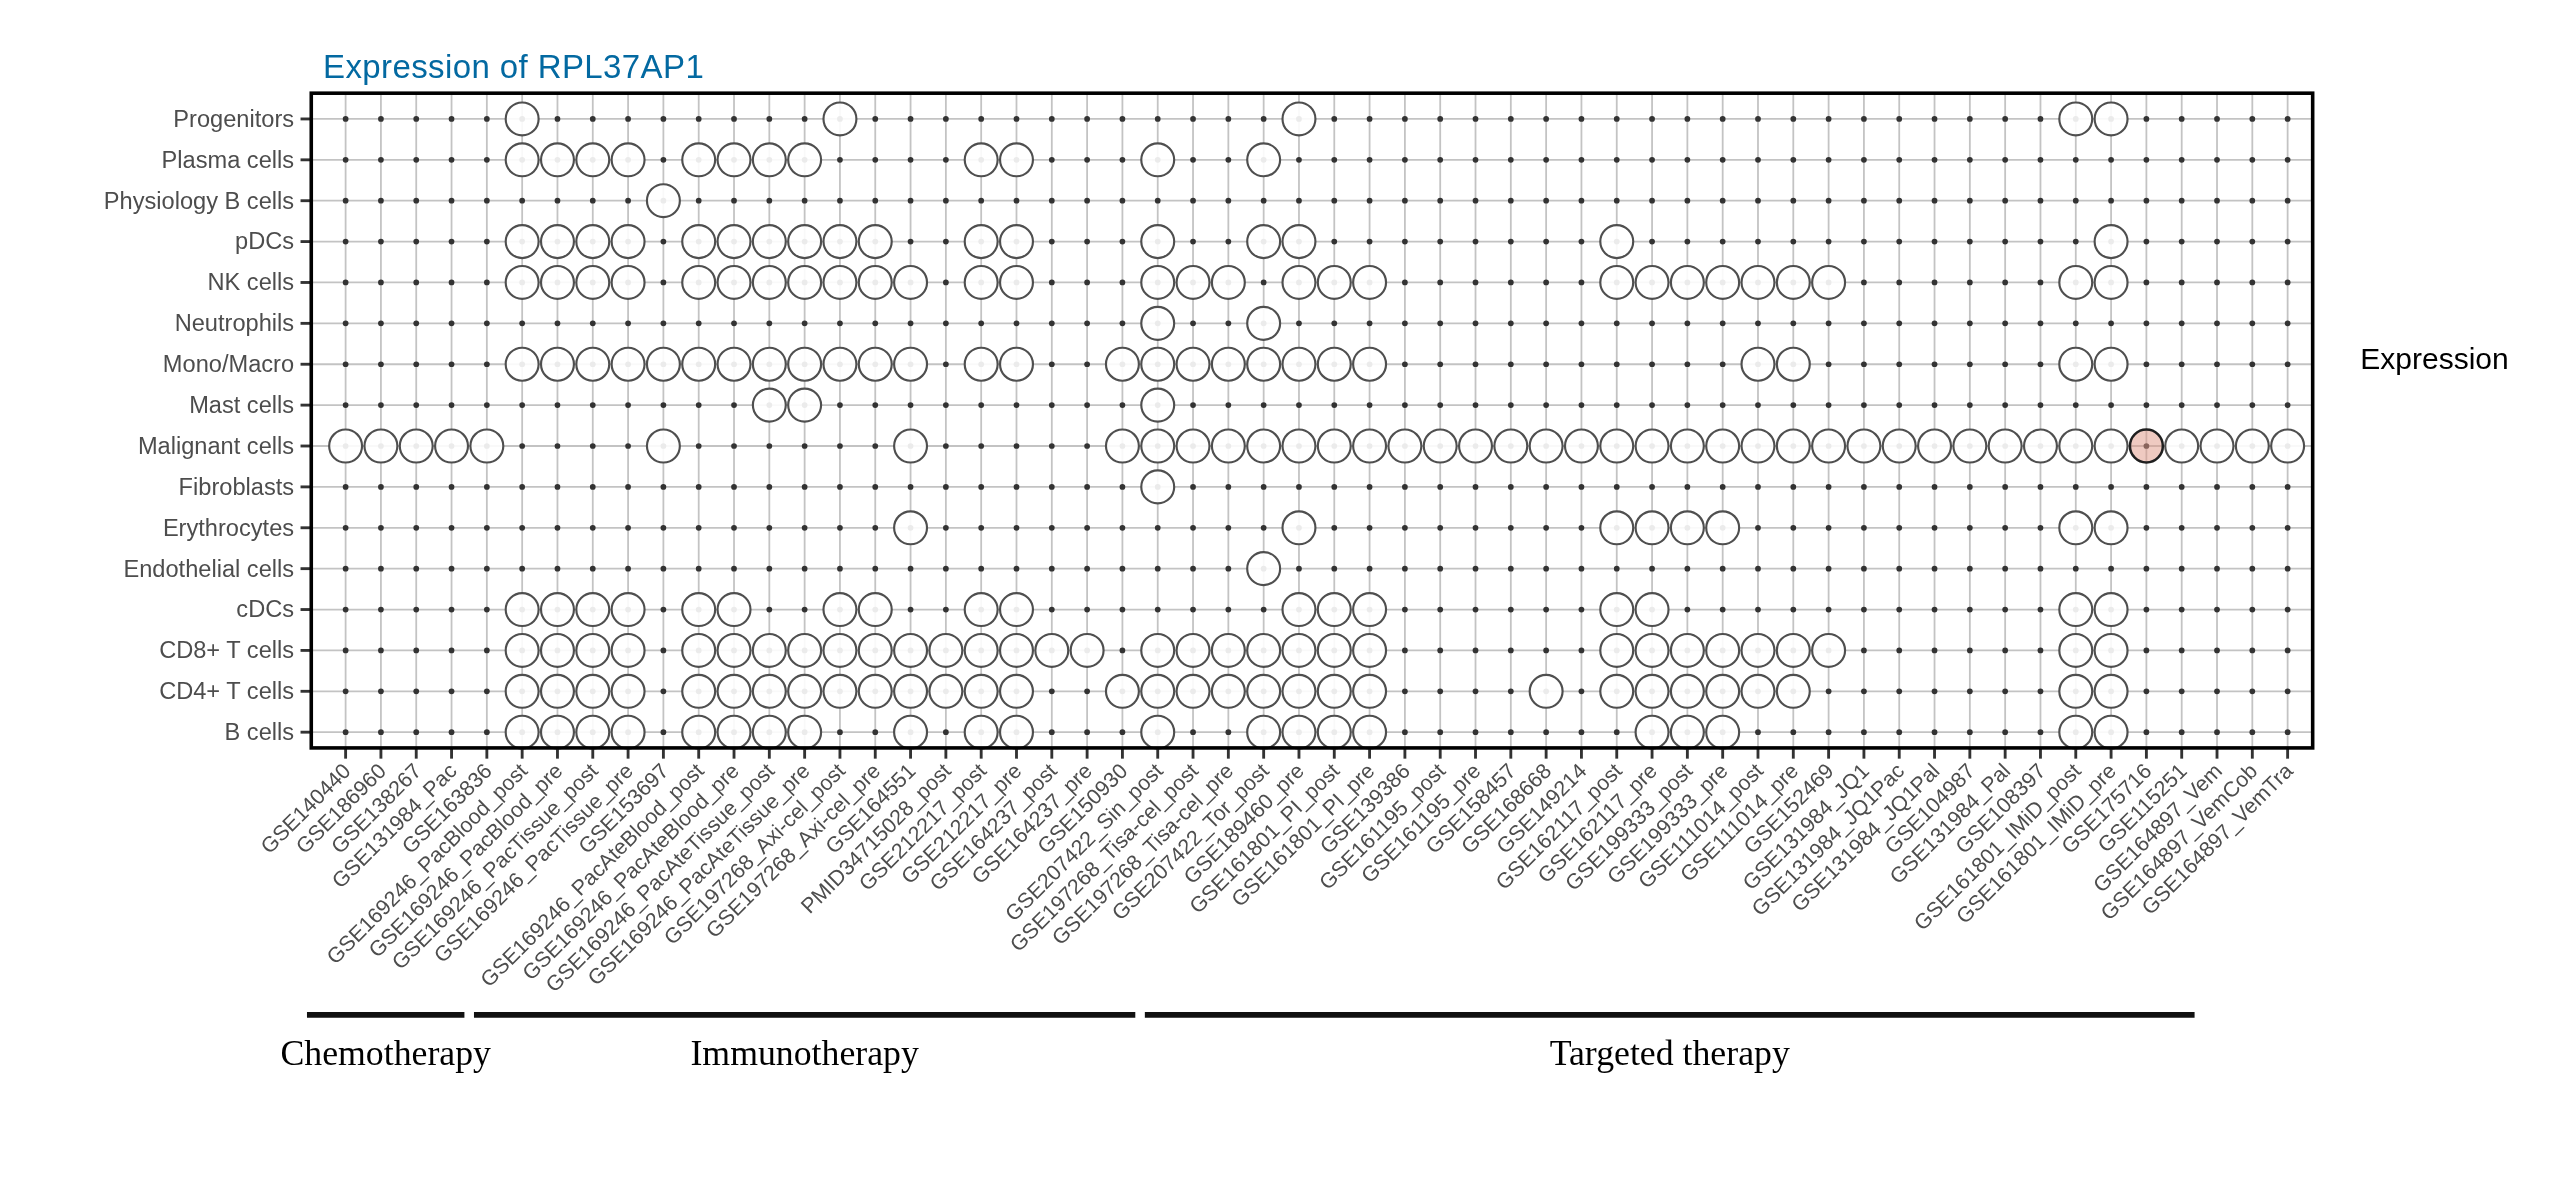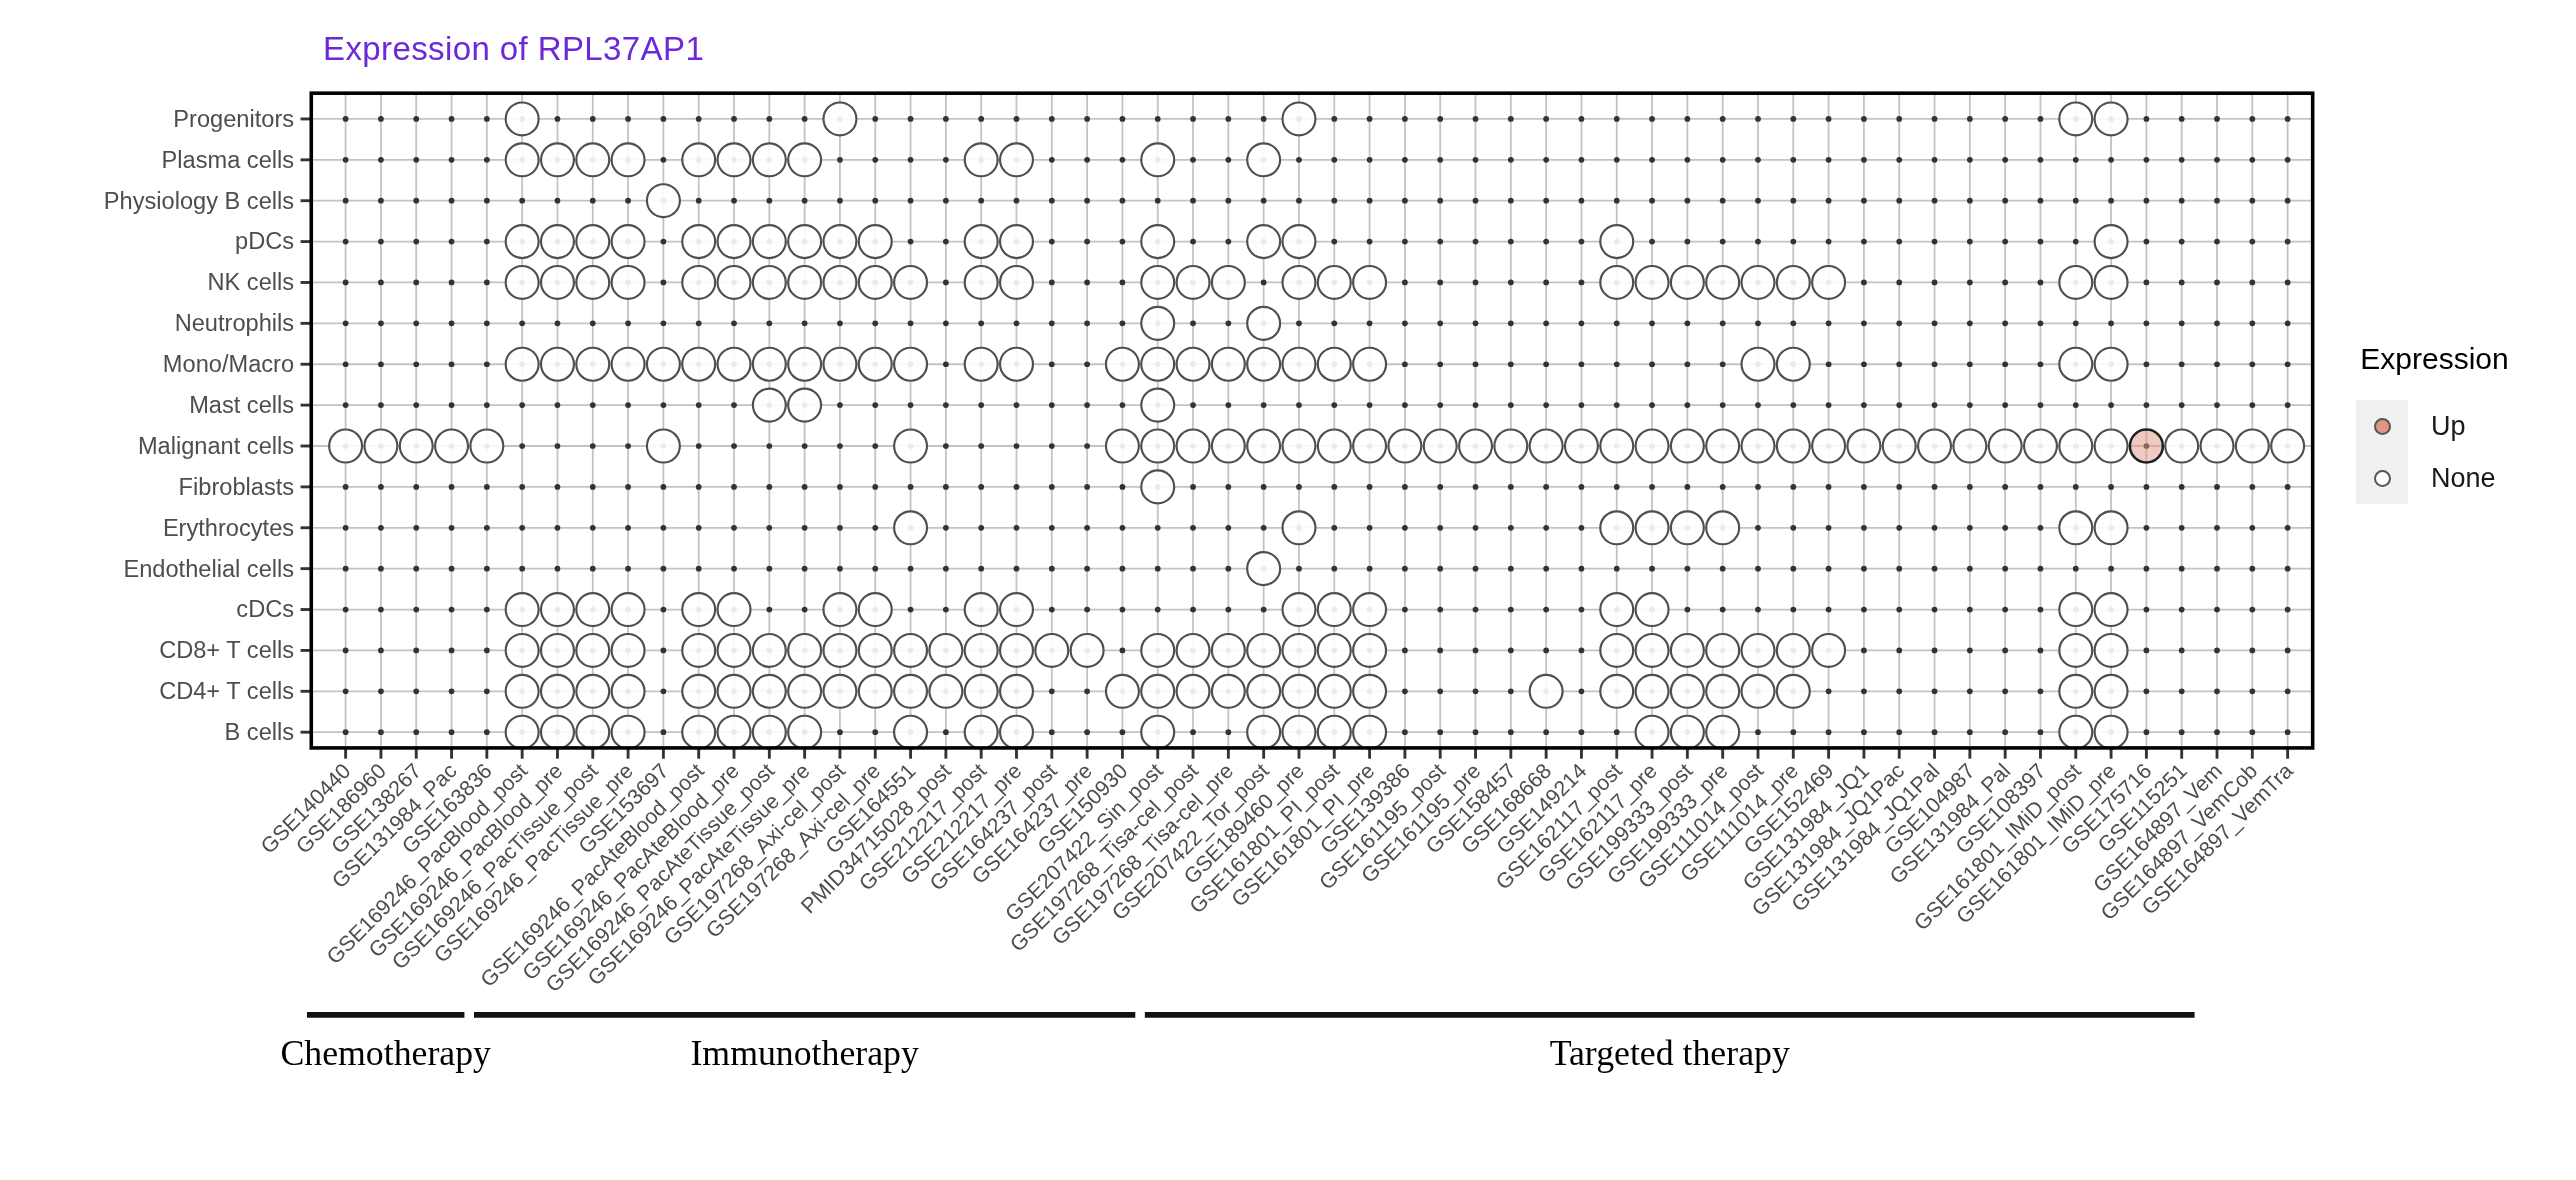--- a/index.html
+++ b/index.html
@@ -1,18 +1,18 @@
 <!DOCTYPE html>
 <html style="font-size:11.4px"><head>
 <meta charset="utf-8">
 <style>
   html,body{margin:0;padding:0;background:#ffffff;}
   body{width:2576px;height:1181px;position:relative;overflow:hidden;
        font-family:"Liberation Sans","DejaVu Sans",sans-serif;}
-  .page-title{position:absolute;left:323px;top:30px;font-size:33px;color:#6d28d9;
+  .page-title{position:absolute;left:323px;top:48px;font-size:33px;color:#0369a1;
               letter-spacing:0.4px;font-weight:500;}
   .legend{position:absolute;left:2356px;top:342px;}
   .legend-title{font-size:30px;color:#000000;margin-bottom:24px;margin-left:4.3px;}
   .legend-keys{position:relative;}
   .legend-row{display:flex;align-items:center;height:52px;}
   .legend-keybox{width:52px;height:52px;background:#f0f0f0;display:flex;
                  align-items:center;justify-content:center;}
   .legend-dot{width:17px;height:17px;border-radius:50%;border:2.1px solid #555;box-sizing:border-box;}
   .legend-dot.up{background:#e09683;}
   .legend-dot.none{background:#ffffff;}
@@ -1390,31 +1390,17 @@
     <line x1="429" y1="1418" x2="649.0363636363636" y2="1418" stroke="#111111" stroke-width="8"></line>
     <text x="539.0181818181818" y="1488" text-anchor="middle" font-size="50" fill="#000" class="group-label">Chemotherapy</text>
     <line x1="662.3818181818182" y1="1418" x2="1586.6" y2="1418" stroke="#111111" stroke-width="8"></line>
     <text x="1124.490909090909" y="1488" text-anchor="middle" font-size="50" fill="#000" class="group-label">Immunotherapy</text>
     <line x1="1599.9454545454546" y1="1418" x2="3066.9636363636364" y2="1418" stroke="#111111" stroke-width="8"></line>
     <text x="2333.4545454545455" y="1488" text-anchor="middle" font-size="50" fill="#000" class="group-label">Targeted therapy</text>
   </svg>
 
 <div class="legend">
   <div class="legend-title">Expression</div>
-  <div class="legend-keys">
-    <div class="legend-row">
-      <div class="legend-keybox">
-        <span class="legend-dot up"></span>
-      </div>
-      <span class="legend-label">Up</span>
-    </div>
-    <div class="legend-row">
-      <div class="legend-keybox">
-        <span class="legend-dot none"></span>
-      </div>
-      <span class="legend-label">None</span>
-    </div>
-  </div>
 </div>
 
 
 
 
 
 </body></html>

